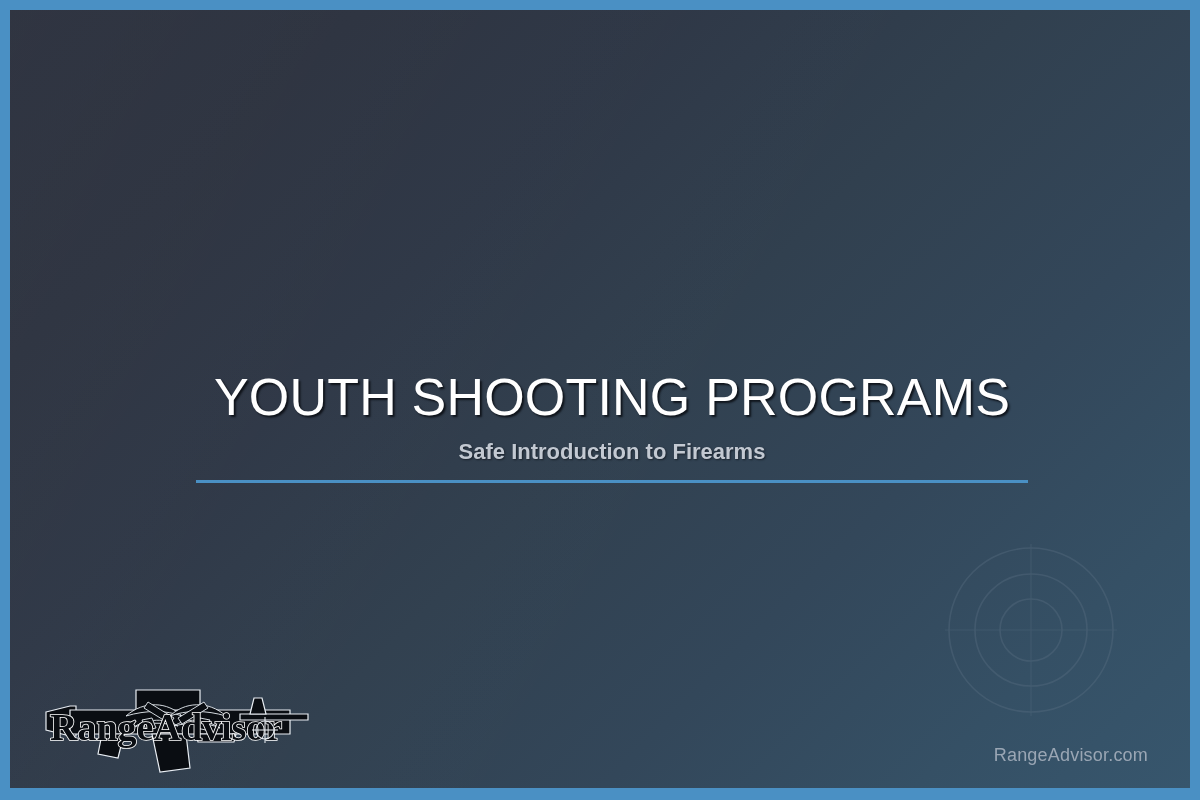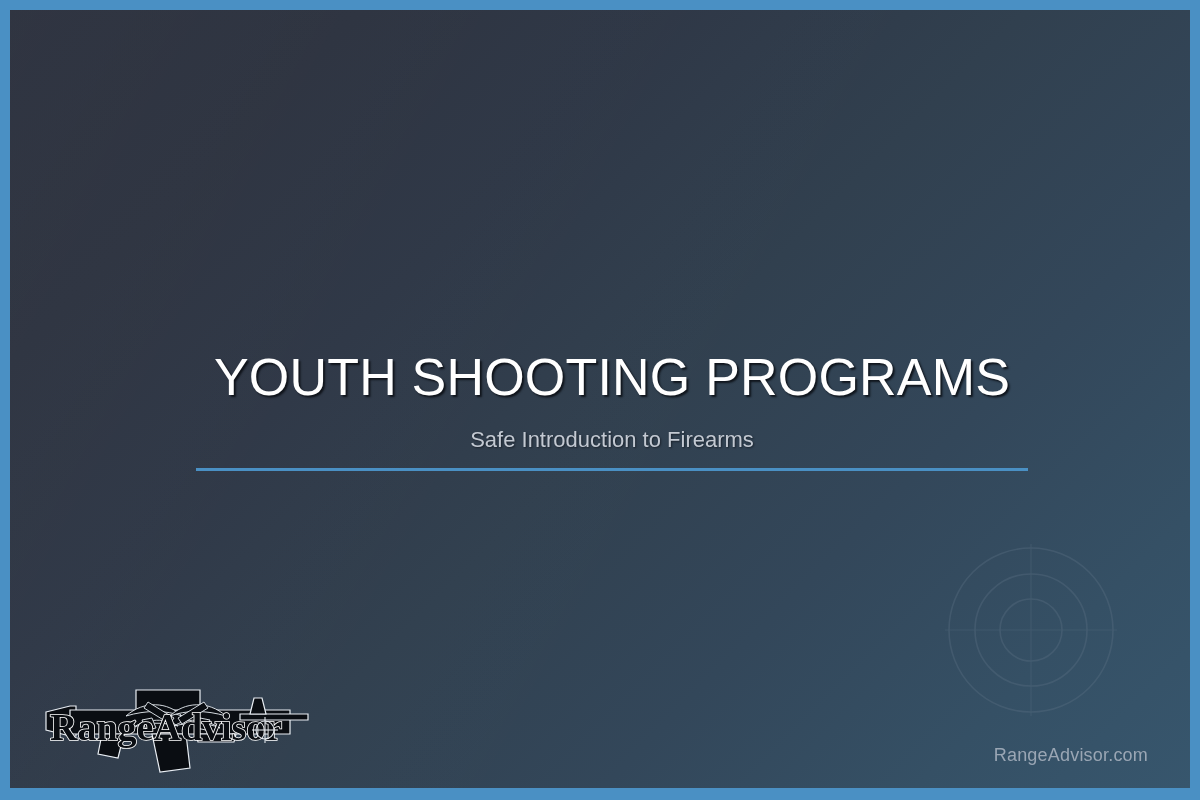--- a/index.html
+++ b/index.html
@@ -67,27 +67,28 @@
     text-align: center;
   }
   #slide-title {
     font-size: 52px;
     line-height: 58px;
     letter-spacing: 0.2px;
     color: #ffffff;
     font-weight: 400;
     text-shadow: 2px 2px 2px rgba(8,10,15,0.80);
     white-space: nowrap;
+    margin-top: 20px;
   }
   #slide-subtitle {
-    margin-top: 20px;
+    margin-top: 12px;
     font-size: 22px;
     line-height: 28px;
     color: #c3c9d2;
-    font-weight: 400;
+    font-weight: 700;
     text-shadow: 1px 1px 2px rgba(8,10,15,0.55);
   }
   #title-divider {
     margin-top: 14px;
     width: 832px;
     height: 3px;
     background: #4a90c4;
   }
 
   

